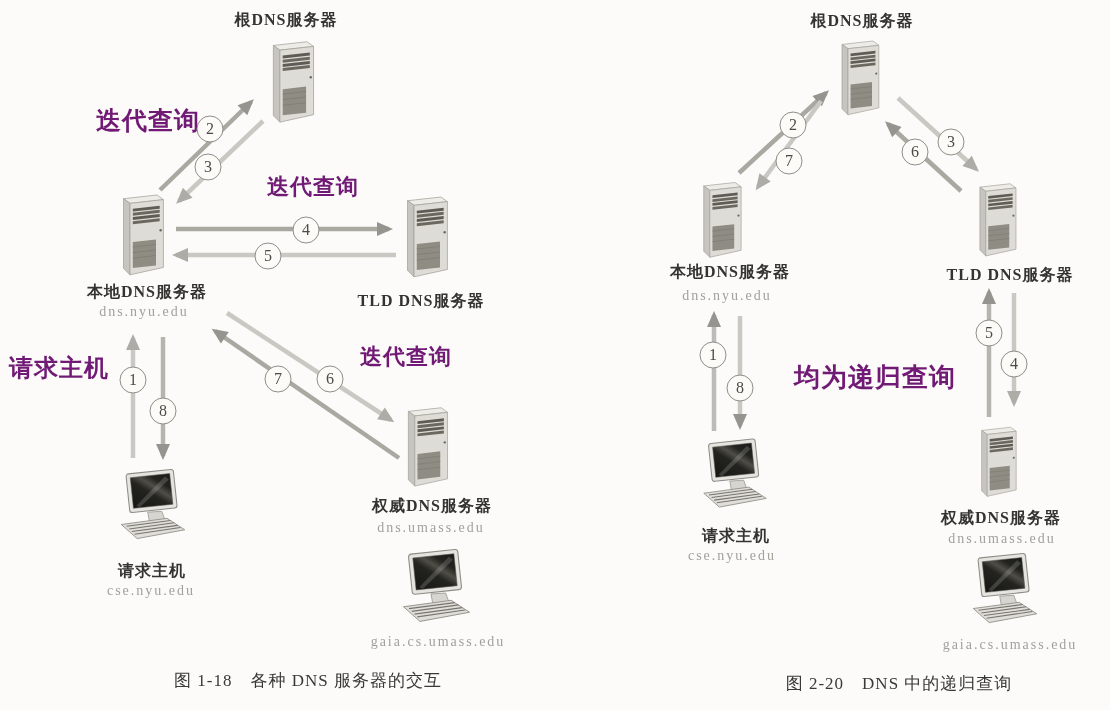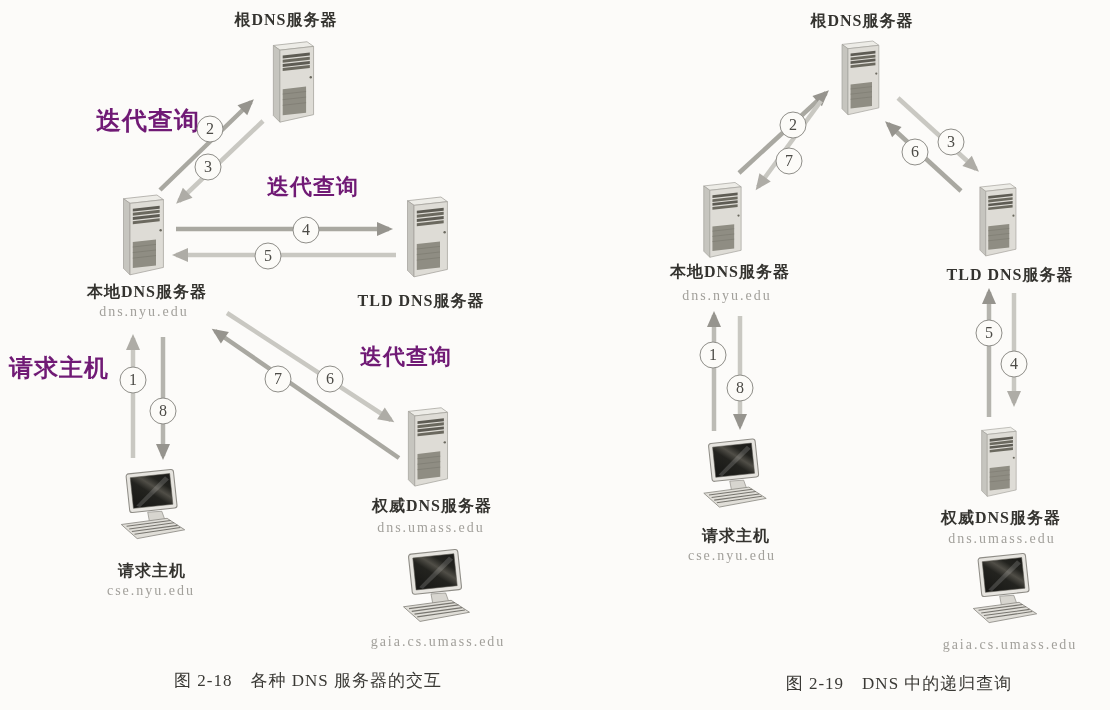--- a/index.html
+++ b/index.html
@@ -152,41 +152,42 @@
 
     <div class="step" style="left:133px;top:380px">1</div>
     <div class="step" style="left:210px;top:129px">2</div>
     <div class="step" style="left:208px;top:167px">3</div>
     <div class="step" style="left:306px;top:230px">4</div>
     <div class="step" style="left:268px;top:256px">5</div>
     <div class="step" style="left:330px;top:379px">6</div>
     <div class="step" style="left:278px;top:379px">7</div>
     <div class="step" style="left:163px;top:411px">8</div>
 
-    <div class="fig-caption" style="left:308px;top:669px">图 2-18　各种 DNS 服务器的交互</div>
+    <div class="fig-caption" style="left:308px;top:669px">图 1-18　各种 DNS 服务器的交互</div>
   </div>
 
   <div class="fig">
 
     <div class="node-label" style="left:862px;top:11px">根DNS服务器</div>
     <svg class="node-icon" style="left:836px;top:36px" width="48" height="82">
         <use href="#icon-server" xlink:href="#icon-server"></use>
       </svg>
 
     <svg class="node-icon" style="left:697px;top:179px" width="50" height="80">
         <use href="#icon-server" xlink:href="#icon-server"></use>
       </svg>
     <div class="node-label" style="left:730px;top:262px">本地DNS服务器</div>
     <div class="hostname" style="left:727px;top:288px">dns.nyu.edu</div>
 
     <svg class="node-icon" style="left:974px;top:179px" width="47" height="80">
         <use href="#icon-server" xlink:href="#icon-server"></use>
       </svg>
     <div class="node-label" style="left:1010px;top:265px">TLD DNS服务器</div>
 
+    <div class="annotation" style="left:875px;top:360px;font-size:26px">均为递归查询</div>
 
     <svg class="node-icon" style="left:976px;top:421px" width="45" height="80">
         <use href="#icon-server" xlink:href="#icon-server"></use>
       </svg>
     <div class="node-label" style="left:1001px;top:508px">权威DNS服务器</div>
     <div class="hostname" style="left:1002px;top:531px">dns.umass.edu</div>
 
     <svg class="node-icon" style="left:696px;top:436px" width="78" height="78">
         <use href="#icon-computer" xlink:href="#icon-computer"></use>
       </svg>
@@ -200,16 +201,16 @@
 
     <div class="step" style="left:713px;top:355px">1</div>
     <div class="step" style="left:793px;top:125px">2</div>
     <div class="step" style="left:951px;top:142px">3</div>
     <div class="step" style="left:1014px;top:364px">4</div>
     <div class="step" style="left:989px;top:333px">5</div>
     <div class="step" style="left:915px;top:152px">6</div>
     <div class="step" style="left:789px;top:161px">7</div>
     <div class="step" style="left:740px;top:388px">8</div>
 
-    <div class="fig-caption" style="left:899px;top:672px">图 2-19　DNS 中的递归查询</div>
+    <div class="fig-caption" style="left:899px;top:672px">图 2-20　DNS 中的递归查询</div>
   </div>
 
 </div>
 
 </body></html>

